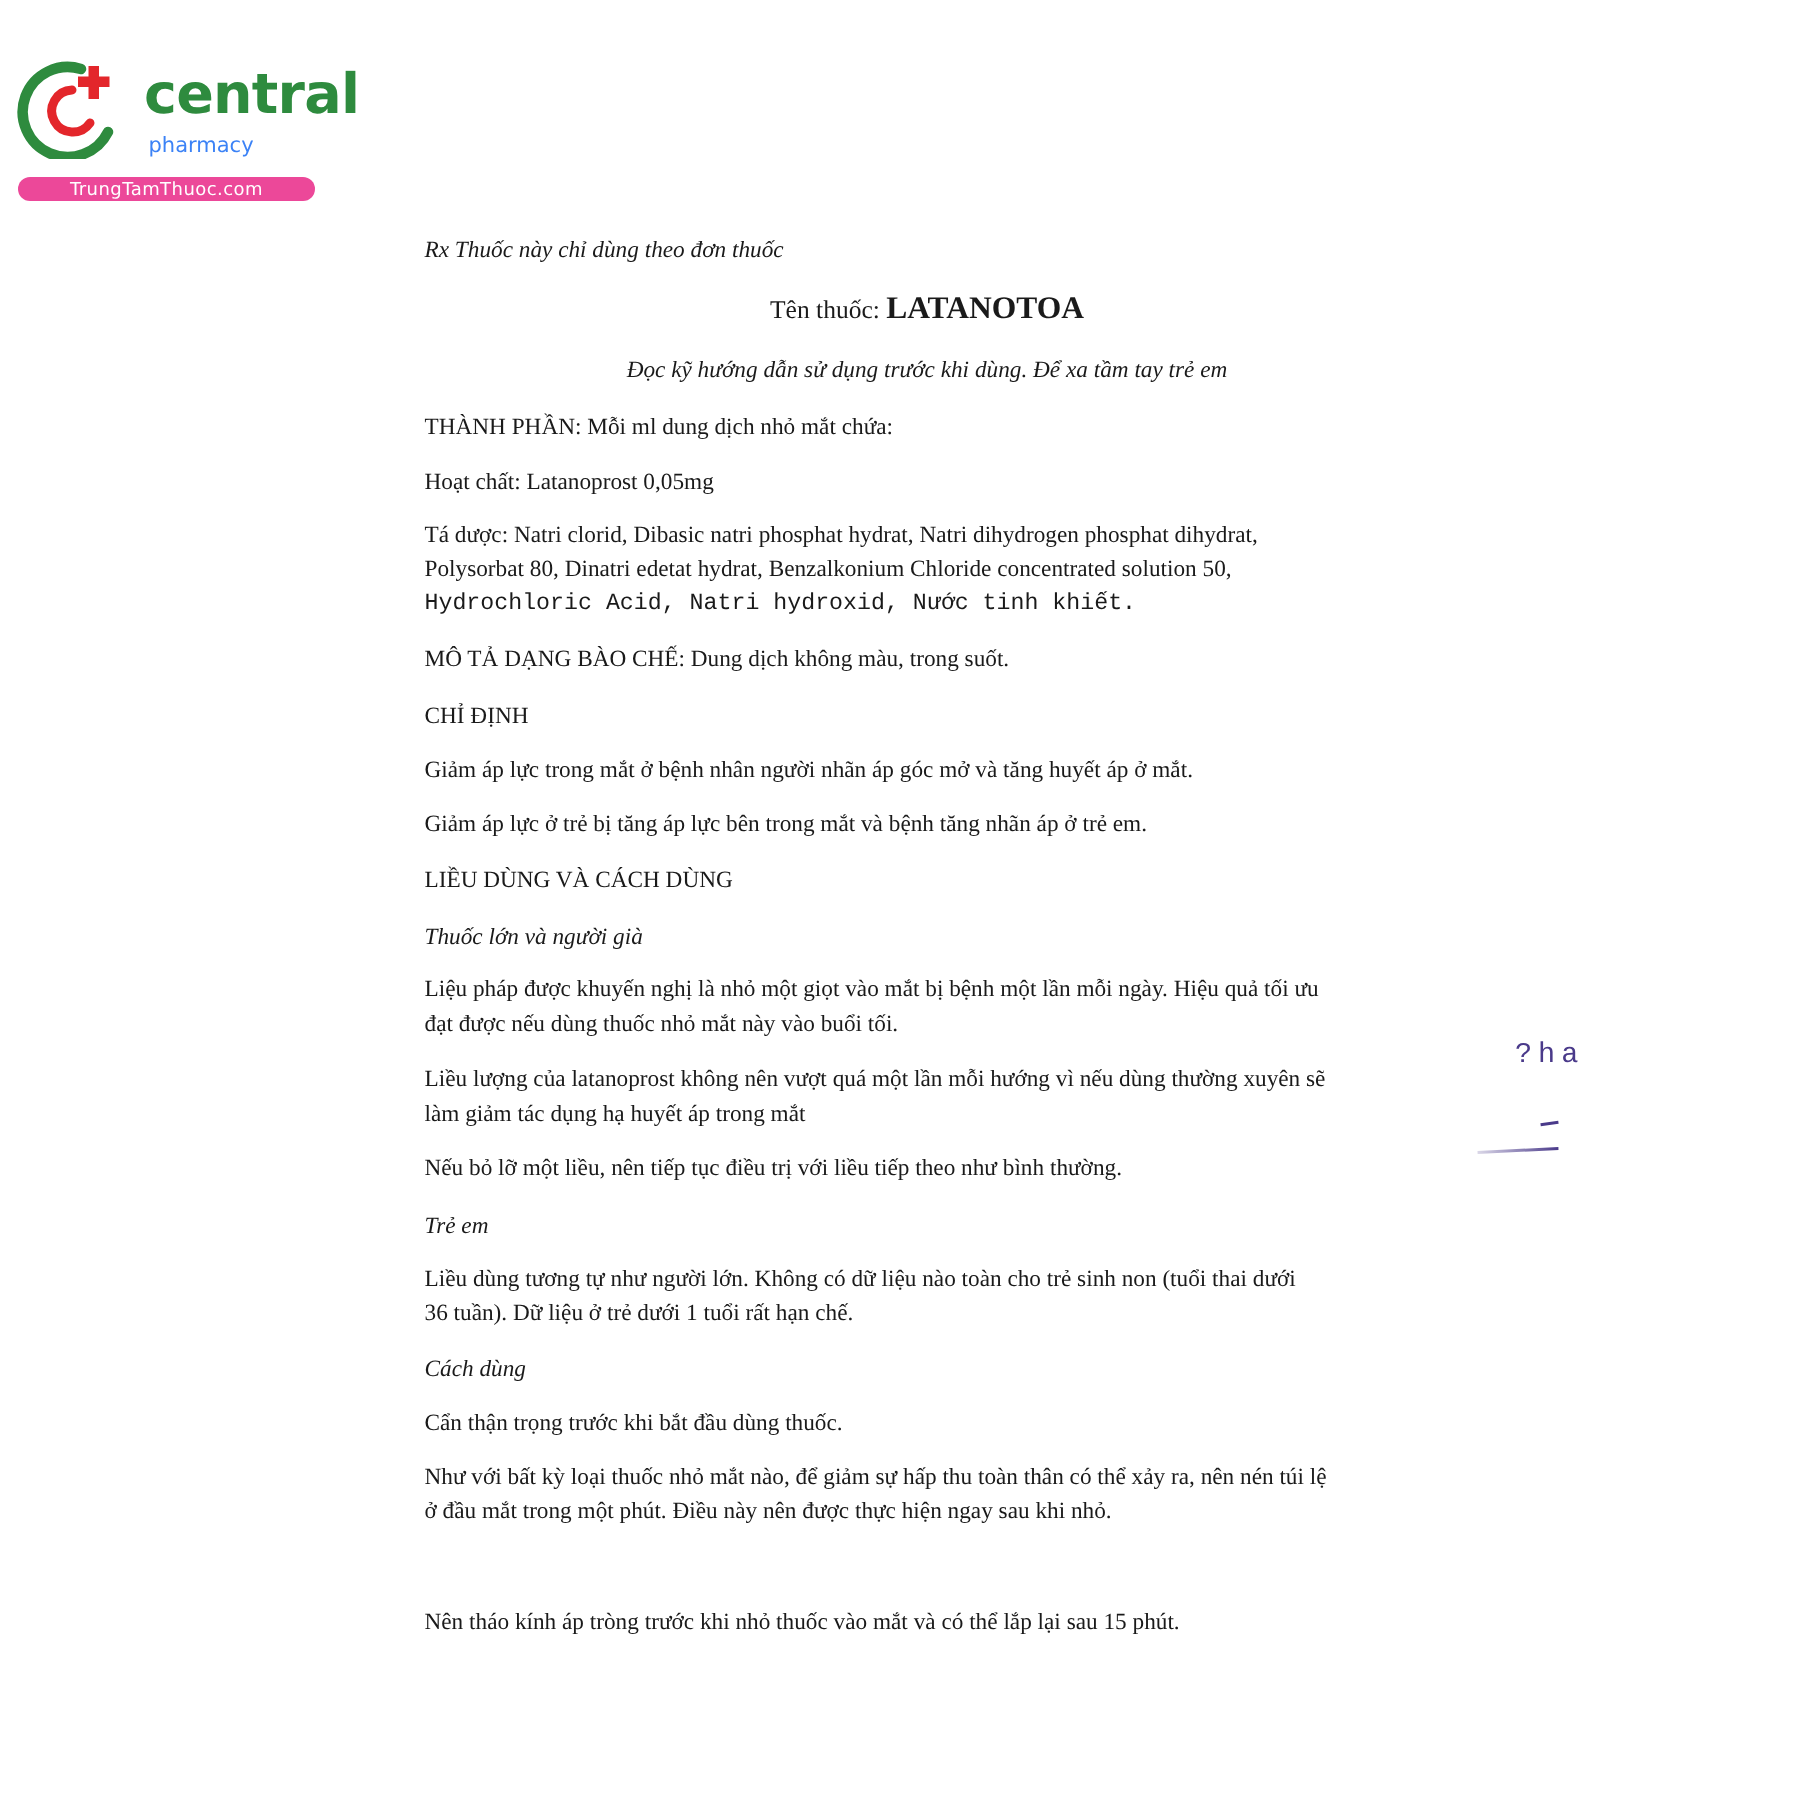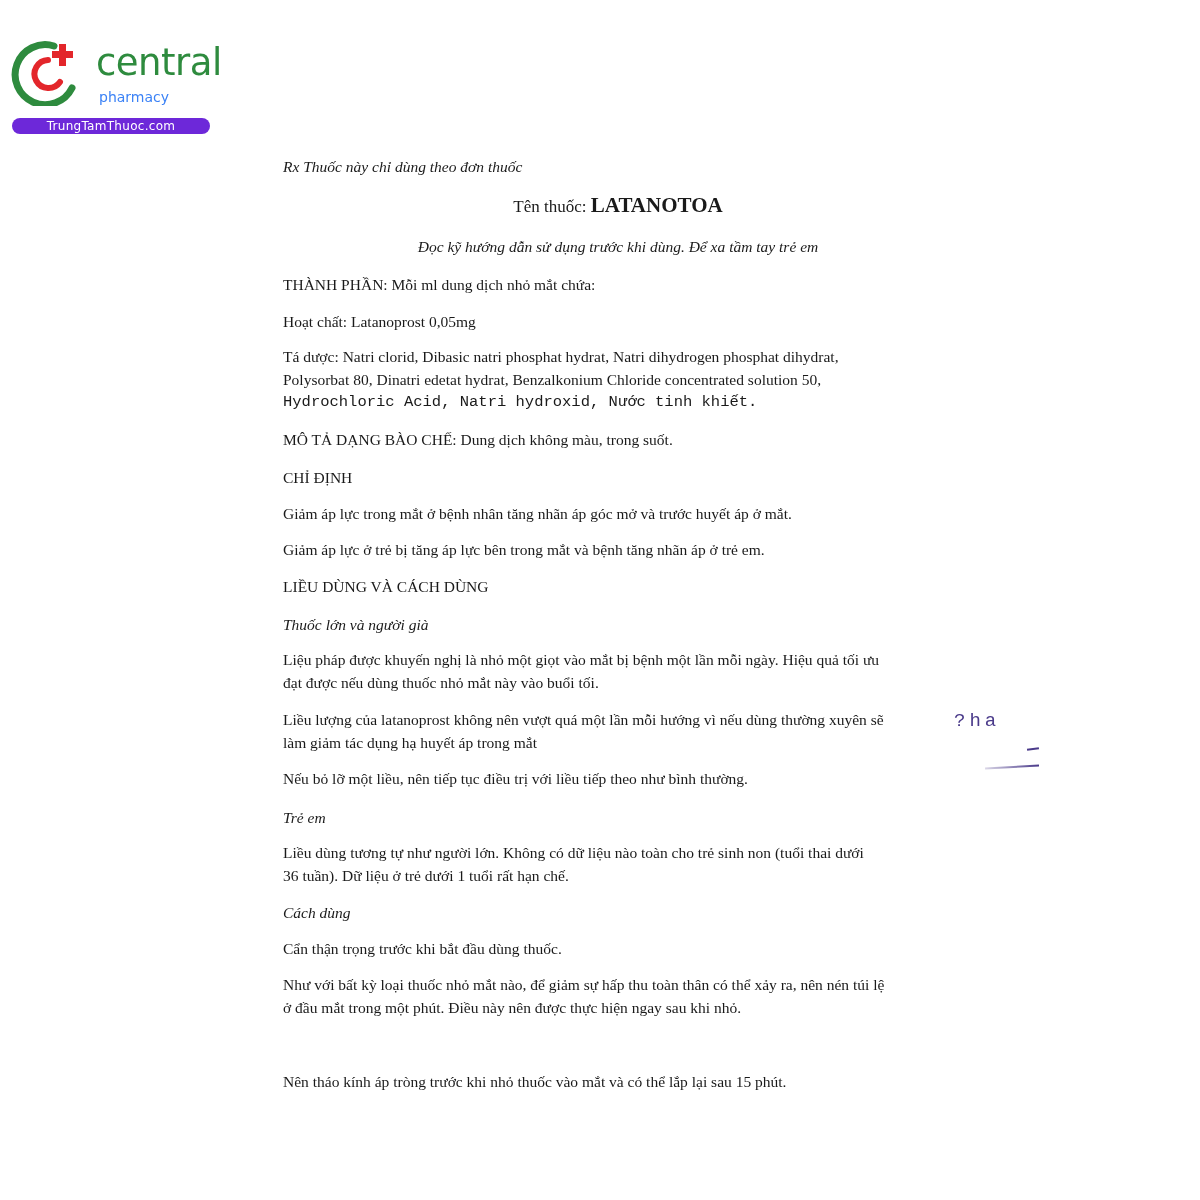--- a/index.html
+++ b/index.html
@@ -1,29 +1,29 @@
 <!DOCTYPE html>
 <html><head>
 <meta charset="utf-8">
 <style>
   html, body { margin:0; padding:0; }
   body { width:1200px; height:1200px; background:#ffffff; position:relative; overflow:hidden; font-family:"Liberation Serif", serif; color:#1a1a1a; }
   .logo { position:absolute; left:10px; top:38px; width:205px; height:100px; }
   .logo-mark { position:absolute; left:0; top:0; width:76px; height:68px; }
-  .logo-word { position:absolute; left:86px; top:6px; font-family:"DejaVu Sans", sans-serif; font-size:37px; font-weight:normal; color:#2e8b3e; letter-spacing:-0.5px; line-height:1;text-align:center; }
+  .logo-word { position:absolute; left:86px; top:6px; font-family:"DejaVu Sans", sans-serif; font-size:37px; font-weight:bold; color:#2e8b3e; letter-spacing:-0.5px; line-height:1;text-align:center; }
   .logo-sub { position:absolute; left:89px; top:52px; font-family:"DejaVu Sans", sans-serif; font-size:14px; color:#3b82f6; line-height:1; }
-  .logo-badge { position:absolute; left:2px; top:80px; width:198px; height:16px; border-radius:8px; background:#6d28d9; color:#fff; font-family:"DejaVu Sans", sans-serif; font-size:12px; text-align:center; line-height:16px; letter-spacing:0.3px; }
+  .logo-badge { position:absolute; left:2px; top:80px; width:198px; height:16px; border-radius:8px; background:#ec4899; color:#fff; font-family:"DejaVu Sans", sans-serif; font-size:12px; text-align:center; line-height:16px; letter-spacing:0.3px; }
   .doc { position:absolute; left:283px; top:0; width:670px; }
   .p { position:absolute; left:0; font-size:15.5px; line-height:23px; white-space:nowrap; }
   .bi { font-weight:normal; font-style:italic; }
   .it { font-style:italic; }
   .center { width:670px; text-align:center; left:0; }
   .title-label { font-size:17px; }
   .title-name { font-size:21px; font-weight:bold; }
-  .stamp { position:absolute; left:954px; top:692px; font-family:"Liberation Mono", monospace; font-size:19px; color:#4a3a8a; letter-spacing:4px;margin-top:18px; }
+  .stamp { position:absolute; left:1010px; top:692px; font-family:"Liberation Mono", monospace; font-size:19px; color:#4a3a8a; letter-spacing:4px; }
   .stamp-line1 { position:absolute; left:1027px; top:748px; width:12px; height:2px; background:#4a3a8a; transform:rotate(-8deg); }
   .stamp-line2 { position:absolute; left:985px; top:766px; width:54px; height:2px; background:linear-gradient(90deg, rgba(74,58,138,0.2), #4a3a8a); transform:rotate(-3deg); }
 </style>
 </head>
 <body>
 
 <div class="logo">
   <svg class="logo-mark" viewBox="0 0 76 68">
     <path d="M44 8 A30 30 0 1 0 62 50" fill="none" stroke="#2e8b3e" stroke-width="7" stroke-linecap="round"></path>
     <path d="M38 22 A14 14 0 1 0 50 44" fill="none" stroke="#e3262b" stroke-width="6" stroke-linecap="round"></path>
@@ -47,21 +47,21 @@
   <div class="p" style="top:273px;">THÀNH PHẦN: Mỗi ml dung dịch nhỏ mắt chứa:</div>
   <div class="p" style="top:310px;">Hoạt chất: Latanoprost 0,05mg</div>
 
   <div class="p" style="top:345px;font-family:Liberation Serif, serif;">Tá dược: Natri clorid, Dibasic natri phosphat hydrat, Natri dihydrogen phosphat dihydrat,</div>
   <div class="p" style="top:368px;">Polysorbat 80, Dinatri edetat hydrat, Benzalkonium Chloride concentrated solution 50,</div>
   <div class="p" style="top:391px;font-family:Liberation Mono, monospace;">Hydrochloric Acid, Natri hydroxid, Nước tinh khiết.</div>
 
   <div class="p" style="top:428px;">MÔ TẢ DẠNG BÀO CHẾ: Dung dịch không màu, trong suốt.</div>
 
   <div class="p" style="top:466px;">CHỈ ĐỊNH</div>
-  <div class="p" style="top:502px;">Giảm áp lực trong mắt ở bệnh nhân tăng nhãn áp góc mở và trước huyết áp ở mắt.</div>
+  <div class="p" style="top:502px;">Giảm áp lực trong mắt ở bệnh nhân người nhãn áp góc mở và tăng huyết áp ở mắt.</div>
   <div class="p" style="top:538px;">Giảm áp lực ở trẻ bị tăng áp lực bên trong mắt và bệnh tăng nhãn áp ở trẻ em.</div>
 
   <div class="p" style="top:575px;">LIỀU DÙNG VÀ CÁCH DÙNG</div>
   <div class="p it" style="top:613px;">Thuốc lớn và người già</div>
 
   <div class="p" style="top:648px;">Liệu pháp được khuyến nghị là nhỏ một giọt vào mắt bị bệnh một lần mỗi ngày. Hiệu quả tối ưu</div>
   <div class="p" style="top:671px;">đạt được nếu dùng thuốc nhỏ mắt này vào buổi tối.</div>
 
   <div class="p" style="top:708px;">Liều lượng của latanoprost không nên vượt quá một lần mỗi hướng vì nếu dùng thường xuyên sẽ</div>
   <div class="p" style="top:731px;">làm giảm tác dụng hạ huyết áp trong mắt</div>

